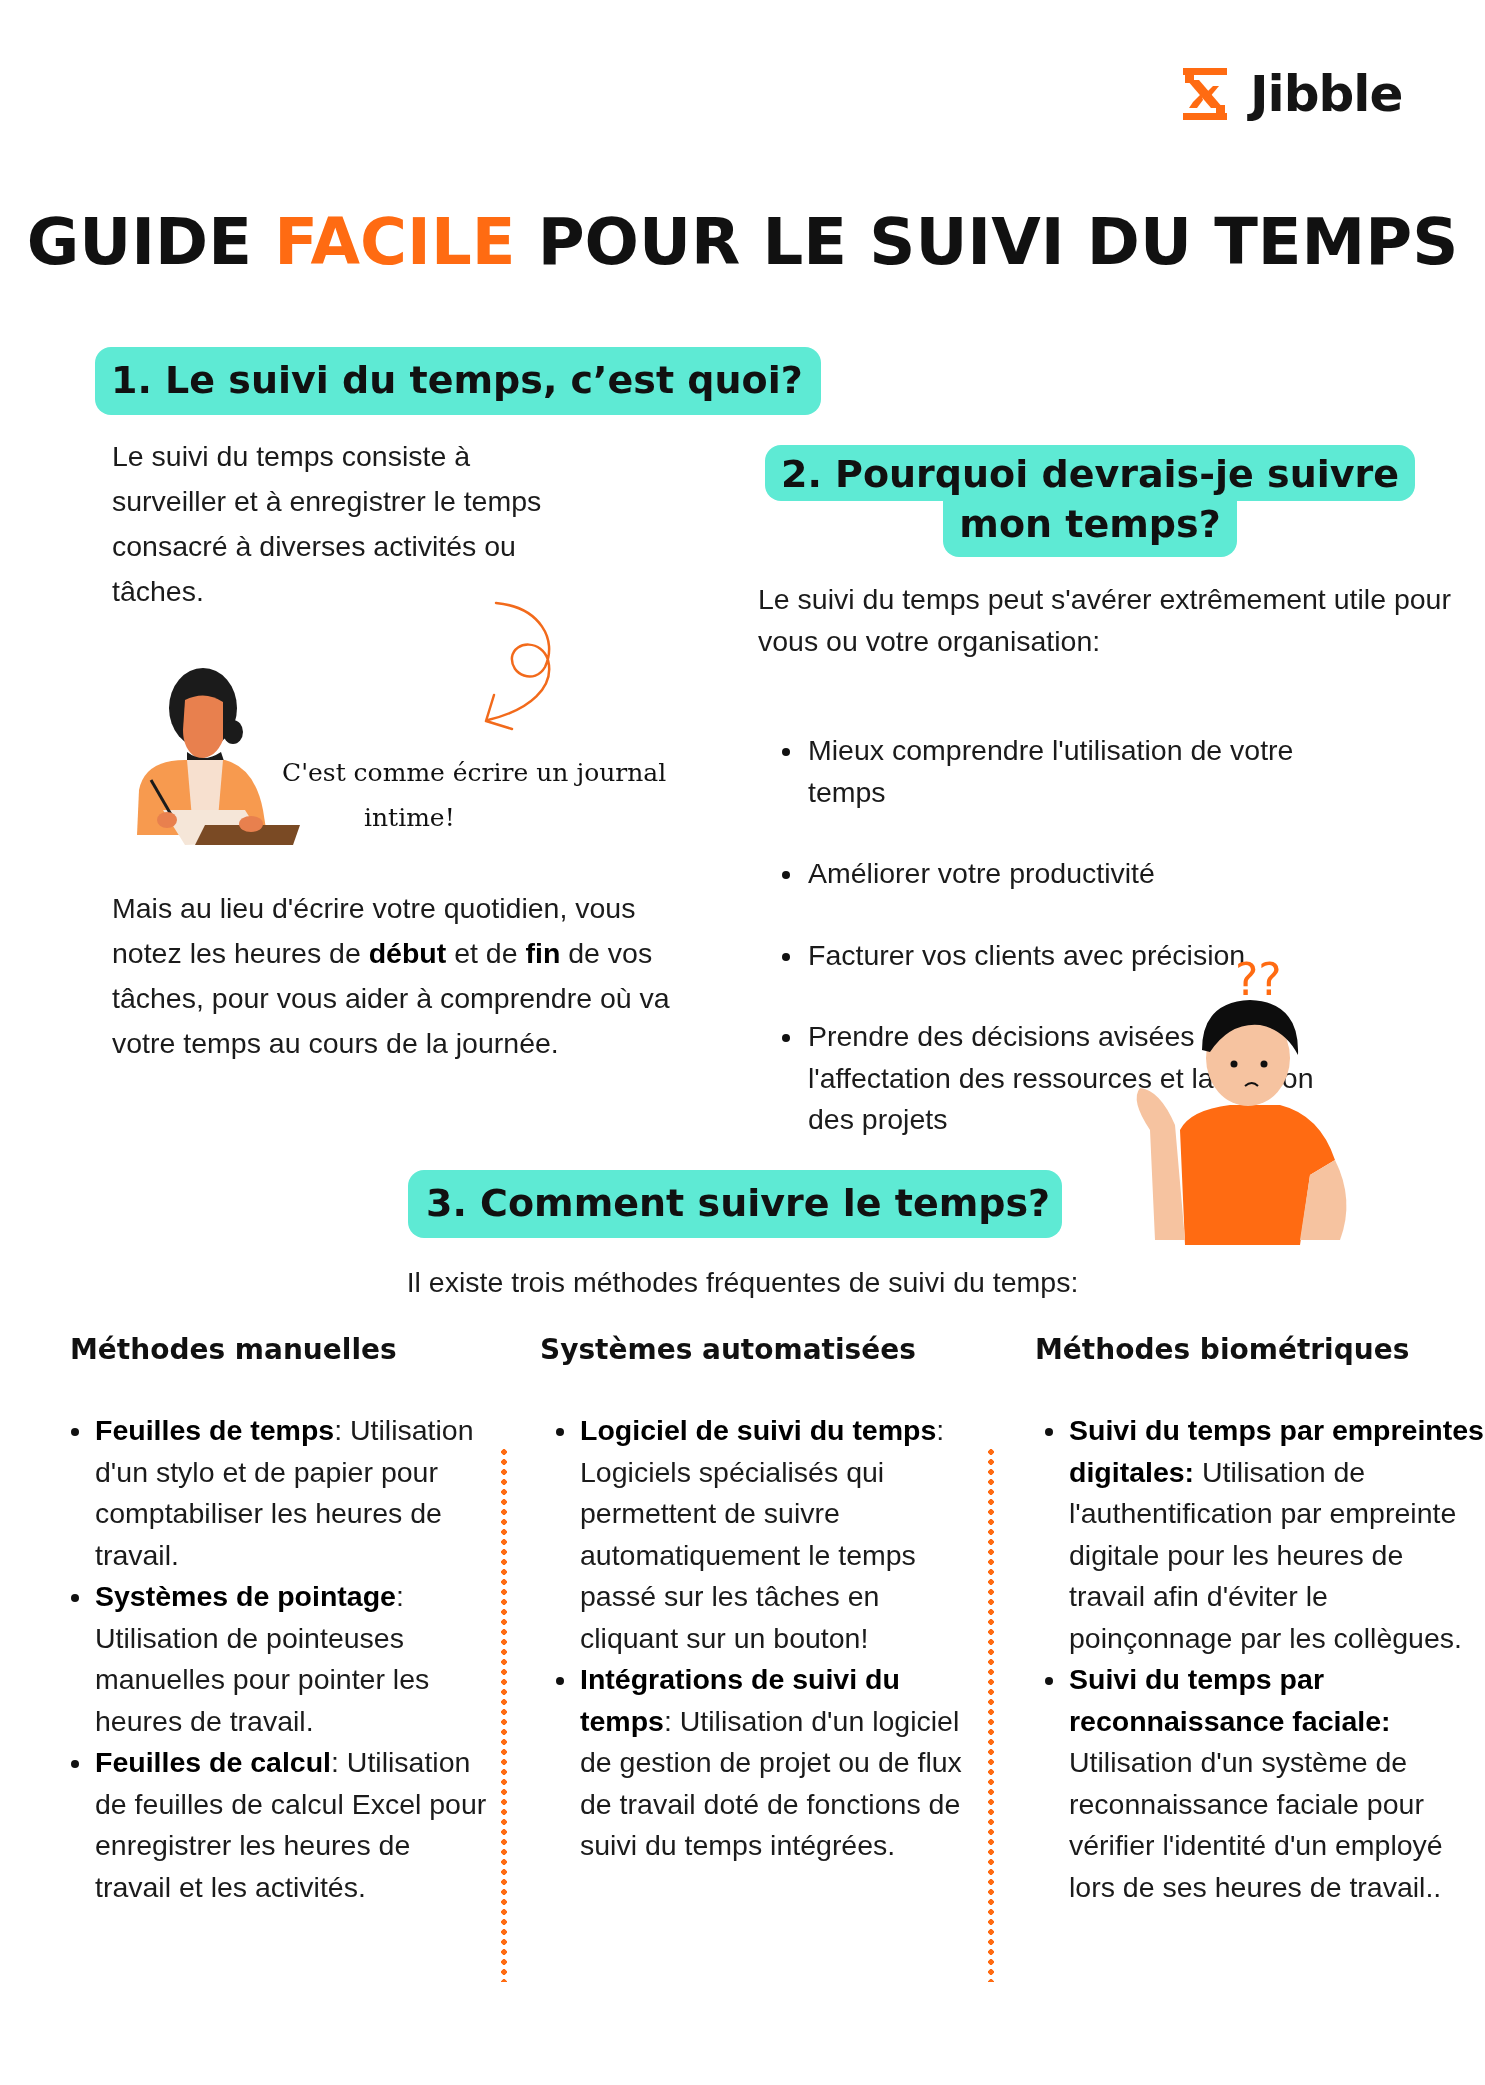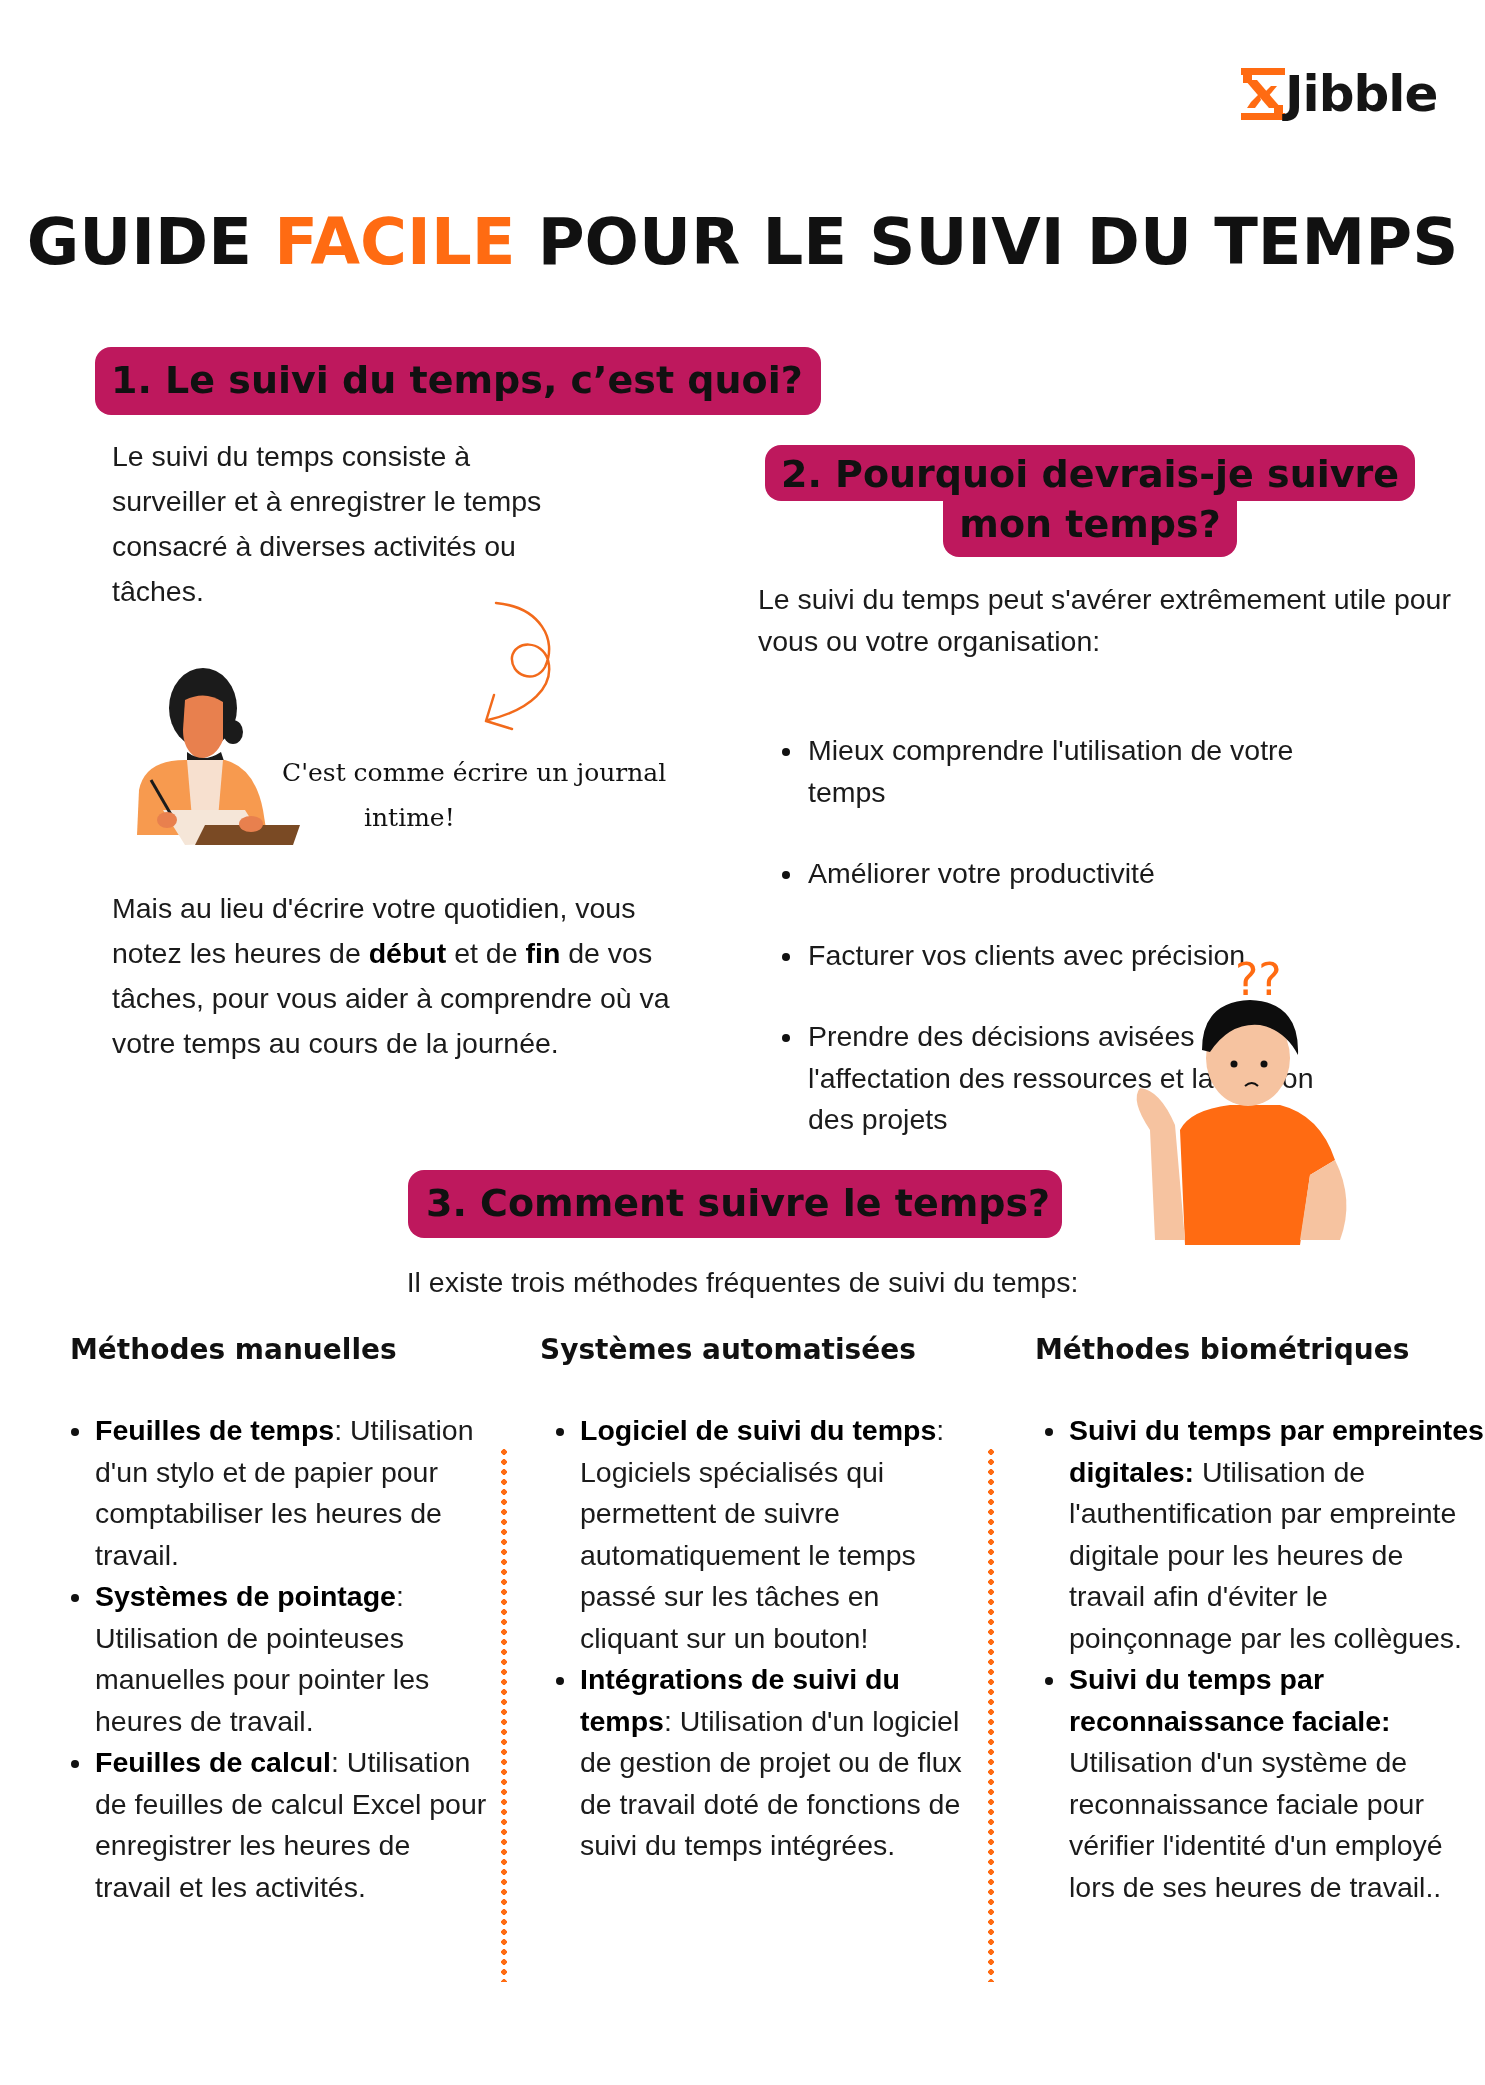--- a/index.html
+++ b/index.html
@@ -3,30 +3,30 @@
   <meta charset="utf-8">
   <style>
     html, body { margin: 0; padding: 0; background: #ffffff; }
     body {
       width: 1485px; height: 2085px; position: relative; overflow: hidden;
       font-family: "Liberation Sans", "DejaVu Sans", sans-serif; color: #111;
     }
     .abs { position: absolute; }
 
     
-    .logo { left: 1241px; top: 68px; display: flex; align-items: center; gap: 0; }
+    .logo { left: 1183px; top: 68px; display: flex; align-items: center; gap: 23px; }
     .logo-mark { width: 44px; height: 52px; }
     .logo-text { font-family: "DejaVu Sans", sans-serif; font-weight: bold; font-size: 50px; letter-spacing: -1px; color: #151515; line-height: 1; }
 
     
     .title { left: 0; width: 1485px; top: 210px; text-align: center; font-family: "DejaVu Sans", sans-serif; font-weight: bold; font-size: 64px; letter-spacing: 0px; color: #111; line-height: 1; }
     .title .accent { color: #ff6b12; }
 
     
-    .pill { background: #be185d; border-radius: 16px; font-family: "DejaVu Sans", sans-serif; font-weight: bold; color: #111; }
+    .pill { background: #5eead4; border-radius: 16px; font-family: "DejaVu Sans", sans-serif; font-weight: bold; color: #111; }
     .h1 { left: 95px; top: 347px; padding: 10px 18px 12px 16px; font-size: 38px; line-height: 46px; }
     .h2-wrap { left: 760px; top: 445px; width: 660px; text-align: center; }
     .h2-line1 { display: inline-block; padding: 6px 16px 4px; font-size: 38px; line-height: 46px; border-radius: 16px 16px 16px 16px; }
     .h2-line2 { display: inline-block; padding: 2px 16px 8px; font-size: 38px; line-height: 50px; border-radius: 0 0 16px 16px; margin-top: -4px; }
     .h3 { left: 408px; top: 1170px; padding: 10px 12px 12px 18px; font-size: 38px; line-height: 46px; }
 
     
     .body { font-size: 28.5px; line-height: 45px; color: #1b1b1b; }
     .p1 { left: 112px; top: 434px; width: 460px; }
     .p2 { left: 758px; top: 578px; width: 710px; font-size: 28.5px; line-height: 42px; }

